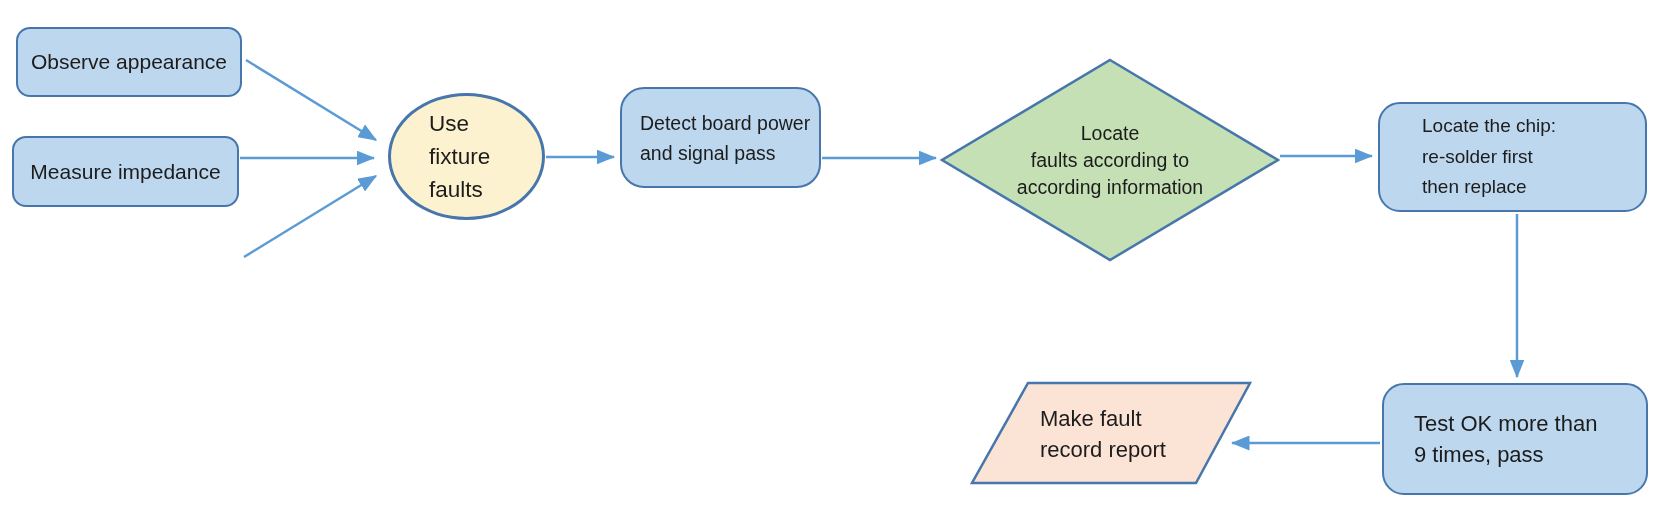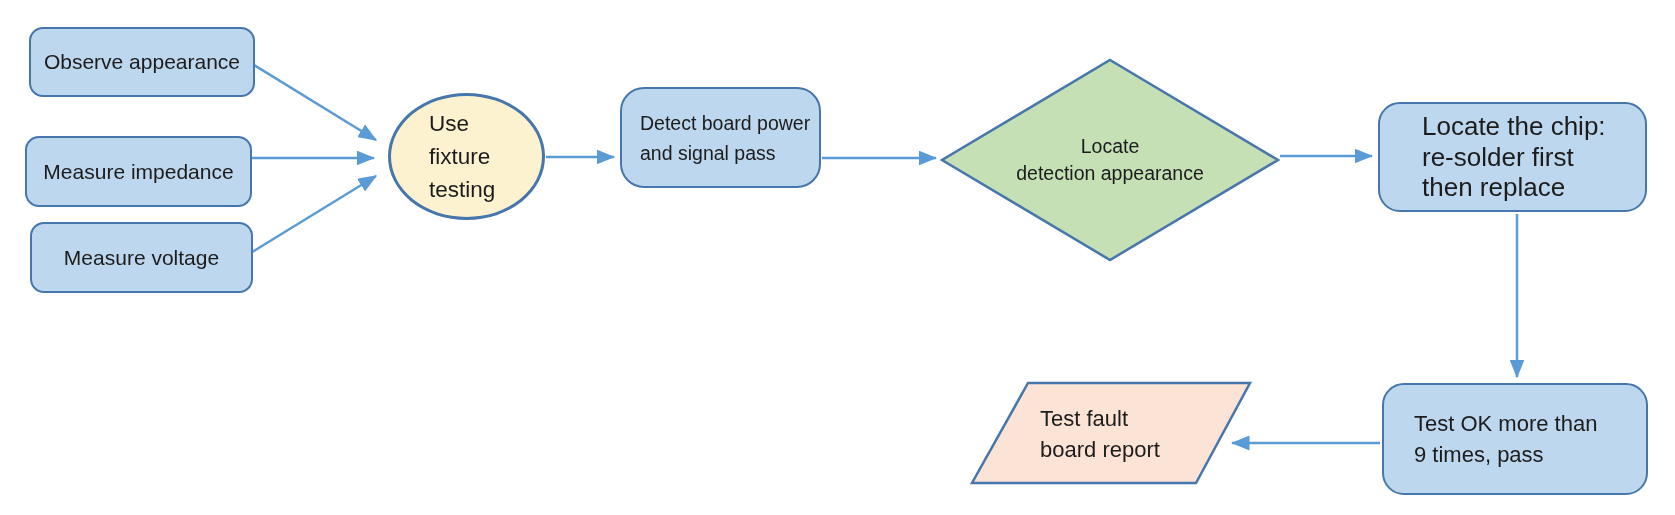--- a/index.html
+++ b/index.html
@@ -35,39 +35,39 @@
     border: 2.5px solid var(--node-border, #4676ac);
   }
   .r14 { border-radius: 14px; }
   .r22 { border-radius: 22px; }
   .r24 { border-radius: 24px; }
   .ellipse {
     background: var(--node-fill-cream, #fdf2cf);
     border: 3px solid var(--node-border, #4676ac);
     border-radius: 50%;
   }
-  .single { font-size: 21px; text-align: center; padding: 0 6px; margin-left: 13px; }
+  .single { font-size: 21px; text-align: center; padding: 0 6px; }
   .lines { display: block; }
   .ln { display: block; }
   .txt-overlay {
     position: absolute;
     display: flex;
   }
   
   .n-observe   { left: 16px;   top: 27px;  width: 226px; height: 70px; }
   .n-impedance { left: 12px;   top: 136px; width: 227px; height: 71px; }
   .n-voltage   { left: 17px;   top: 222px; width: 223px; height: 71px; }
   .n-fixture   { left: 388px;  top: 93px;  width: 157px; height: 127px;
                  font-size: 22.5px; justify-content: flex-start; padding-left: 38px; }
   .n-fixture .lines { line-height: 33px; }
   .n-detect    { left: 620px;  top: 87px;  width: 201px; height: 101px;
                  font-size: 19.5px; justify-content: flex-start; padding-left: 18px; }
   .n-detect .lines { line-height: 30px; }
   .n-chip      { left: 1378px; top: 102px; width: 269px; height: 110px;
-                 font-size: 26px; justify-content: flex-start; padding-left: 42px; }
+                 font-size: 19px; justify-content: flex-start; padding-left: 42px; }
   .n-chip .lines { line-height: 30.5px; }
   .n-test      { left: 1382px; top: 383px; width: 266px; height: 112px;
                  font-size: 22px; justify-content: flex-start; padding-left: 30px; }
   .n-test .lines { line-height: 31px; }
   .t-diamond   { left: 960px;  top: 100px; width: 300px; height: 120px;
                  font-size: 19.5px; justify-content: center; text-align: center; }
   .t-diamond .lines { line-height: 27px; }
   .t-report    { left: 1040px; top: 396px; width: 200px; height: 76px;
                  font-size: 22px; justify-content: flex-start; text-align: left; }
   .t-report .lines { line-height: 31px; }
@@ -101,29 +101,26 @@
   </svg>
 
   <div class="node rect r14 single n-observe">
     <span>Observe appearance</span>
   </div>
 
   <div class="node rect r14 single n-impedance">
     <span>Measure impedance</span>
   </div>
 
-  <div class="node rect r14 single n-voltage">
-    <span>Measure voltage</span>
-  </div>
 
   <div class="node ellipse n-fixture">
     <span class="lines">
       <span class="ln">Use</span>
       <span class="ln">fixture</span>
-      <span class="ln">testing</span>
+      <span class="ln">faults</span>
     </span>
   </div>
 
   <div class="node rect r24 n-detect">
     <span class="lines">
       <span class="ln">Detect board power</span>
       <span class="ln">and signal pass</span>
     </span>
   </div>
 
@@ -138,24 +135,25 @@
   <div class="node rect r22 n-test">
     <span class="lines">
       <span class="ln">Test OK more than</span>
       <span class="ln">9 times, pass</span>
     </span>
   </div>
 
   <div class="node txt-overlay t-diamond">
     <span class="lines">
       <span class="ln">Locate</span>
-      <span class="ln">detection appearance</span>
+      <span class="ln">faults according to</span>
+      <span class="ln">according information</span>
     </span>
   </div>
 
   <div class="node txt-overlay t-report">
     <span class="lines">
-      <span class="ln">Test fault</span>
-      <span class="ln">board report</span>
+      <span class="ln">Make fault</span>
+      <span class="ln">record report</span>
     </span>
   </div>
 
 </div>
 
 </body></html>

